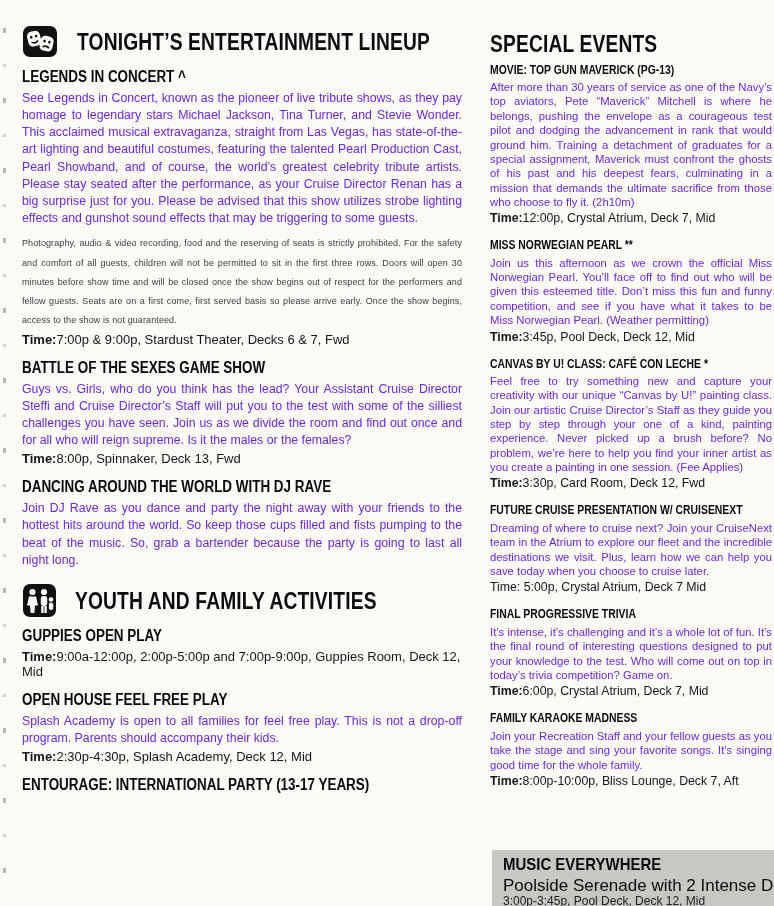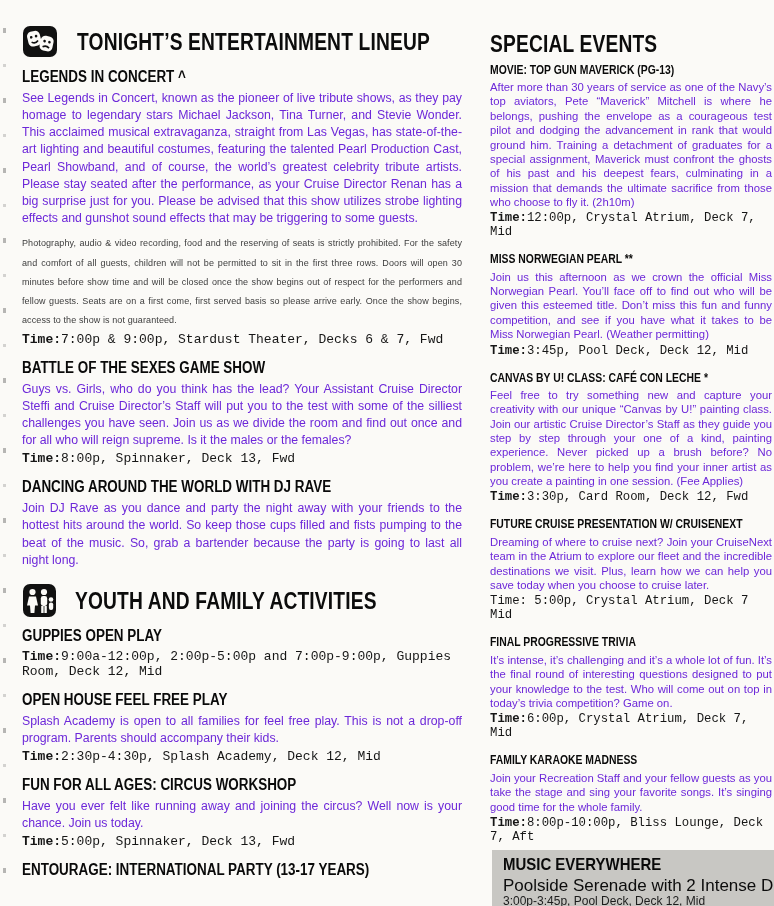--- a/index.html
+++ b/index.html
@@ -35,21 +35,21 @@
     font-size:16px; font-weight:700; color:#0a0a0a; line-height:1.3;
     transform:scaleX(0.84); transform-origin:0 50%; white-space:nowrap;
     margin:0 0 2px 0;
   }
   #col-right .evt-title { font-size:13.5px; transform:scaleX(0.77); margin-bottom:2px; }
   .evt-body {
     margin:0; font-size:12.3px; line-height:1.40; text-align:justify;
     color:#6d28d9;
   }
   #col-right .evt-body { font-size:11.3px; line-height:1.27; }
-  .evt-time { font-size:13px; margin-top:2px; color:#161616;font-family:Liberation Mono, monospace; }
+  .evt-time { font-size:13px; margin-top:2px; color:#161616; }
   #col-right .evt-time { font-size:12.3px; }
   .evt-time strong { font-weight:700; }
   .fine-print {
     font-size:9px; line-height:2.12; color:#3d3d3d; text-align:justify;
     margin-top:7px; letter-spacing:.1px;
   }
 
   .music-box {
     position:absolute; left:492px; top:850px; width:294px; height:100px;
     background:#c8c7c3; box-sizing:border-box; padding:5px 6px 0 11px;
@@ -128,25 +128,20 @@
         <div class="event">
           <div class="evt-title">GUPPIES OPEN PLAY</div>
           <div class="evt-time"><strong>Time:</strong><span>9:00a-12:00p, 2:00p-5:00p and 7:00p-9:00p, Guppies Room, Deck 12, Mid</span></div>
         </div>
         <div class="event">
           <div class="evt-title">OPEN HOUSE FEEL FREE PLAY</div>
           <p class="evt-body">Splash Academy is open to all families for feel free play. This is not a drop-off program. Parents should accompany their kids.</p>
           <div class="evt-time"><strong>Time:</strong><span>2:30p-4:30p, Splash Academy, Deck 12, Mid</span></div>
         </div>
         <div class="event">
-          <div class="evt-title">FUN FOR ALL AGES: CIRCUS WORKSHOP</div>
-          <p class="evt-body">Have you ever felt like running away and joining the circus? Well now is your chance. Join us today.</p>
-          <div class="evt-time"><strong>Time:</strong><span>5:00p, Spinnaker, Deck 13, Fwd</span></div>
-        </div>
-        <div class="event">
           <div class="evt-title">ENTOURAGE: INTERNATIONAL PARTY (13-17 YEARS)</div>
         </div>
       </div>
     </div>
   <div class="col" id="col-right">
       <div class="sec-head">
         <span class="sec-title">SPECIAL EVENTS</span>
       </div>
       <div class="section-events">
         <div class="event">

